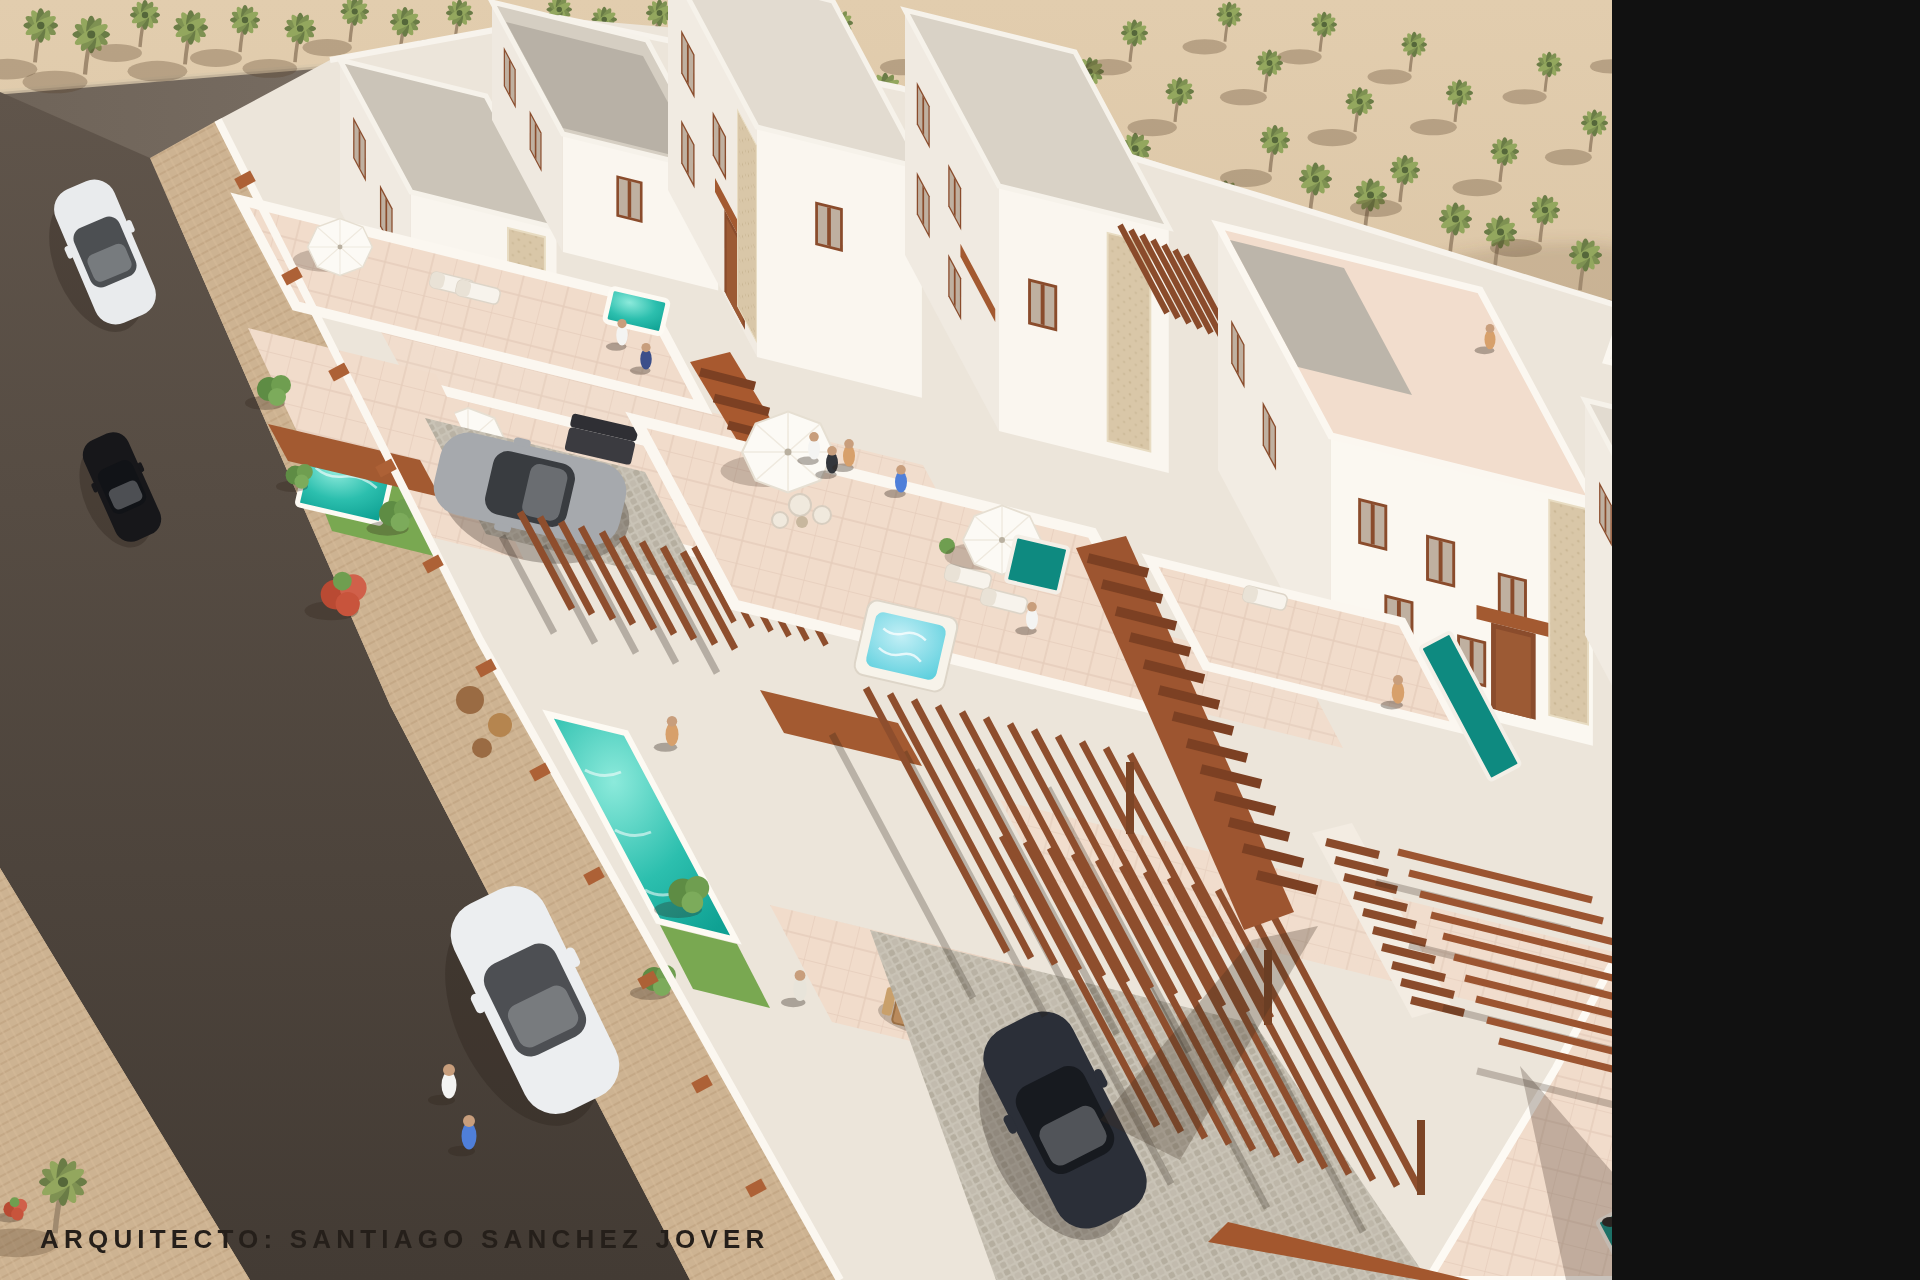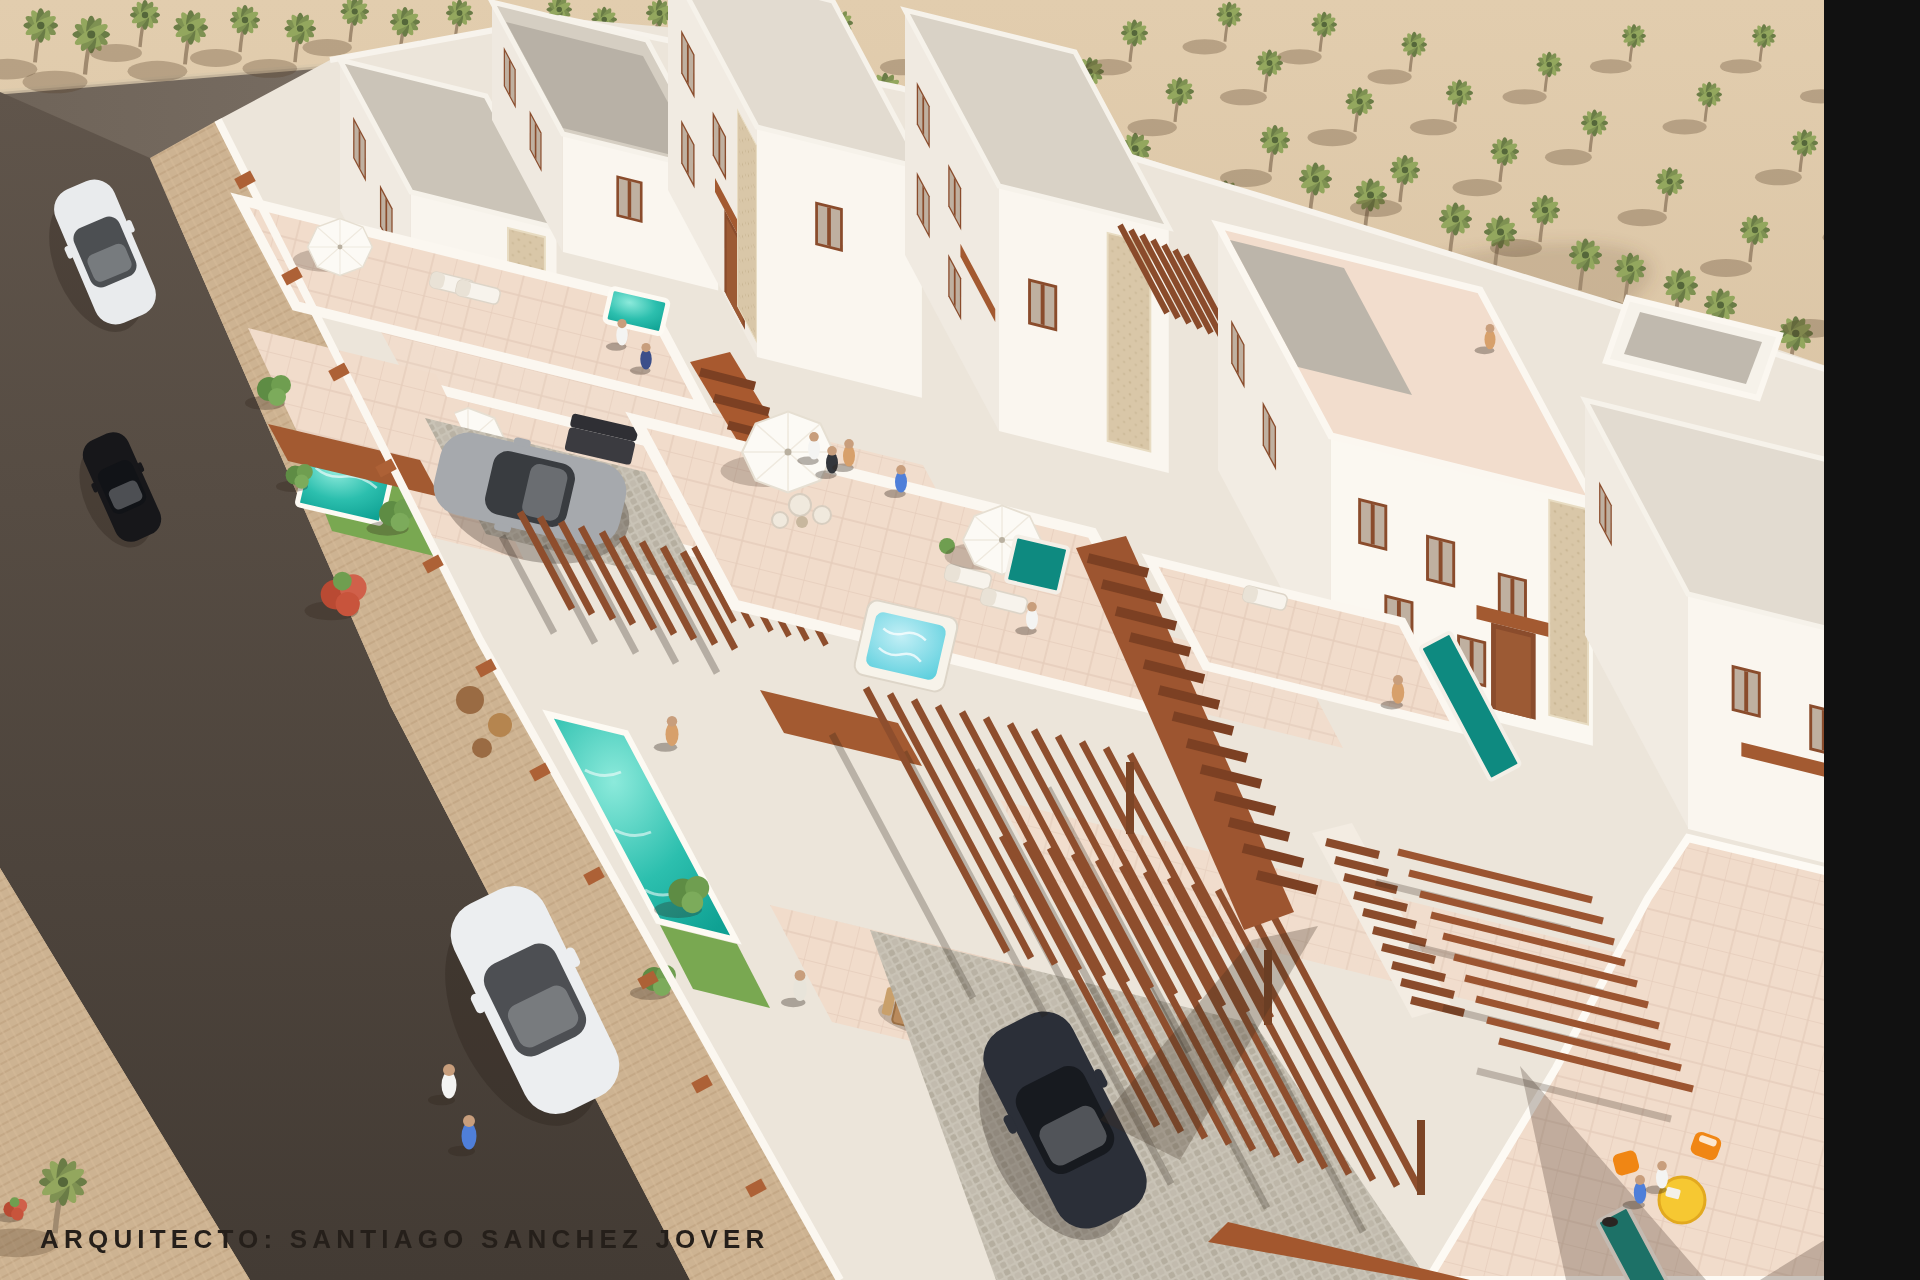--- a/index.html
+++ b/index.html
@@ -1,16 +1,16 @@
 <!DOCTYPE html>
 <html><head>
 <meta charset="utf-8">
 <style>
   html,body{margin:0;padding:0;background:#111;}
-  .stage{position:relative;width:1824px;height:1280px;overflow:hidden;
+  .stage{position:relative;width:1612px;height:1280px;overflow:hidden;
          font-family:"Liberation Sans",sans-serif;background:#d5bf9f;}
   .stage svg{position:absolute;inset:0;display:block;}
   text{font-family:"Liberation Sans",sans-serif;}
 </style>
 </head>
 <body>
 
 <div class="stage">
 <svg viewBox="0 0 1920 1280" width="1920" height="1280" aria-hidden="false">
   <defs>

